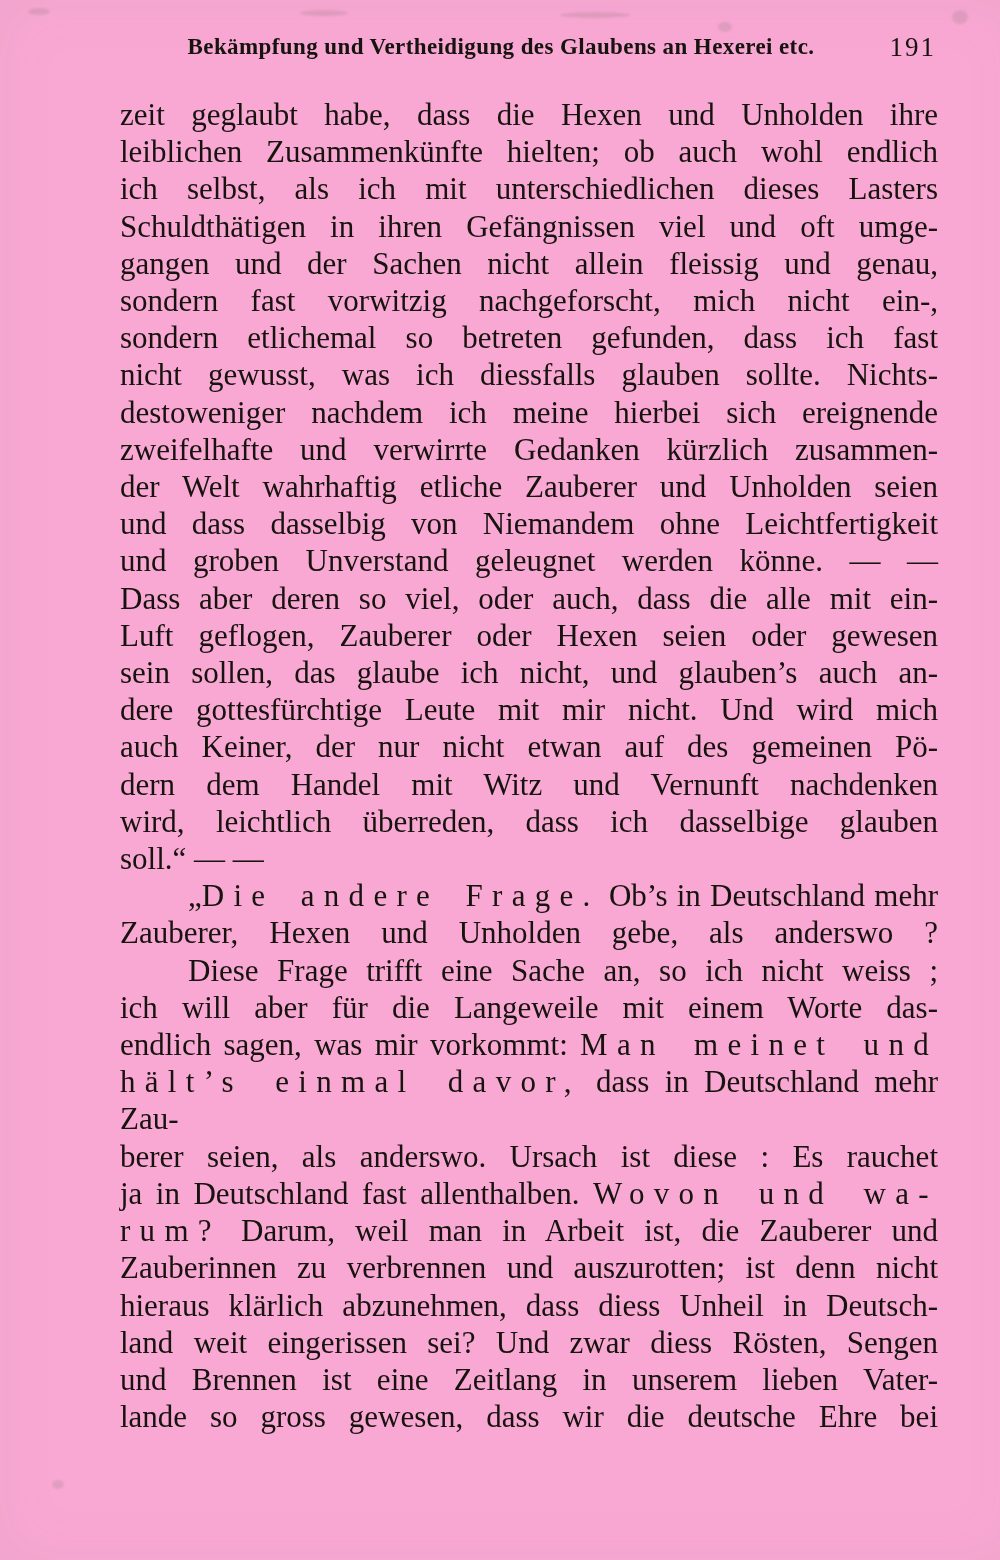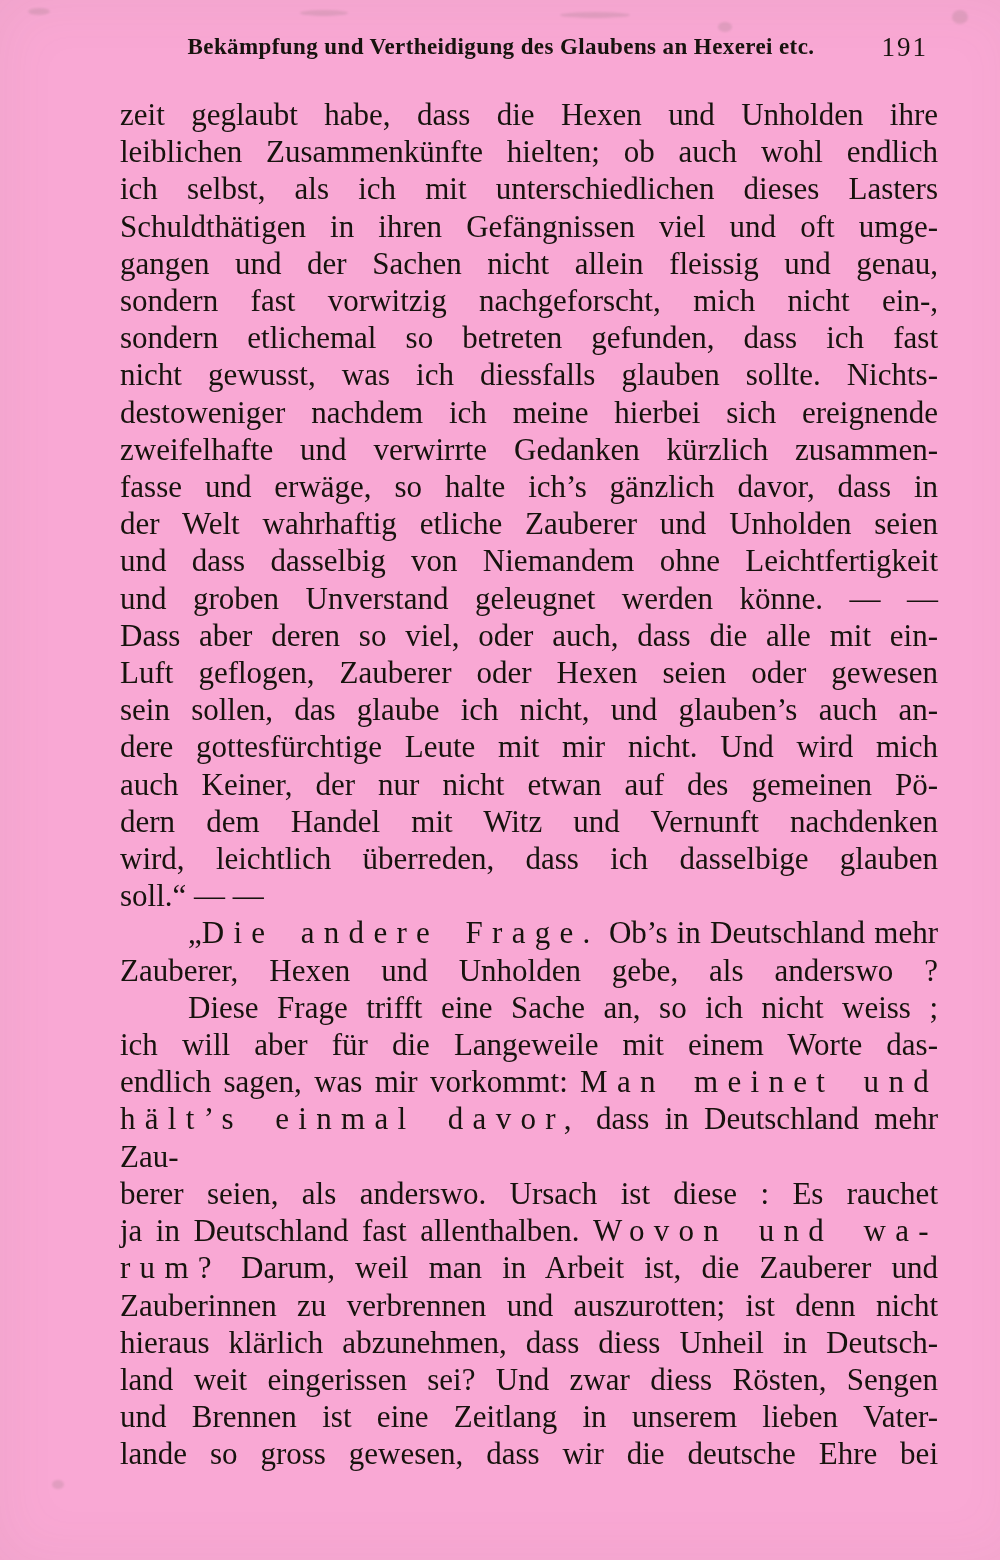--- a/index.html
+++ b/index.html
@@ -23,21 +23,21 @@
   .header-title {
     display: block;
     text-align: center;
     font-size: 23px;
     font-weight: bold;
     letter-spacing: 0.4px;
     padding-right: 60px;
   }
   .page-number {
     position: absolute;
-    right: 14px;
+    right: 6px;
     top: -2px;
     font-size: 27px;
     font-weight: normal;
     letter-spacing: 2px;
   }
   .body-text {
     margin: 28px 82px 0 100px;
     font-size: 31px;
     line-height: 37.2px;
   }
@@ -80,21 +80,20 @@
       <div class="line just"><span>zeit geglaubt habe, dass die Hexen und Unholden ihre</span></div>
       <div class="line just"><span>leiblichen Zusammenkünfte hielten; ob auch wohl endlich</span></div>
       <div class="line just"><span>ich selbst, als ich mit unterschiedlichen dieses Lasters</span></div>
       <div class="line just"><span>Schuldthätigen in ihren Gefängnissen viel und oft umge-</span></div>
       <div class="line just"><span>gangen und der Sachen nicht allein fleissig und genau,</span></div>
       <div class="line just"><span>sondern fast vorwitzig nachgeforscht, mich nicht ein-,</span></div>
       <div class="line just"><span>sondern etlichemal so betreten gefunden, dass ich fast</span></div>
       <div class="line just"><span>nicht gewusst, was ich diessfalls glauben sollte.  Nichts-</span></div>
       <div class="line just"><span>destoweniger nachdem ich meine hierbei sich ereignende</span></div>
       <div class="line just"><span>zweifelhafte und verwirrte Gedanken kürzlich zusammen-</span></div>
-      <div class="line just"><span>fasse und erwäge, so halte ich’s gänzlich davor, dass in</span></div>
       <div class="line just"><span>der Welt wahrhaftig etliche Zauberer und Unholden seien</span></div>
       <div class="line just"><span>und dass dasselbig von Niemandem ohne Leichtfertigkeit</span></div>
       <div class="line just"><span>und groben Unverstand geleugnet werden könne. — —</span></div>
       <div class="line just"><span>Dass aber deren so viel, oder auch, dass die alle mit ein-</span></div>
       <div class="line just"><span>Luft geflogen, Zauberer oder Hexen seien oder gewesen</span></div>
       <div class="line just"><span>sein sollen, das glaube ich nicht, und glauben’s auch an-</span></div>
       <div class="line just"><span>dere gottesfürchtige Leute mit mir nicht.  Und wird mich</span></div>
       <div class="line just"><span>auch Keiner, der nur nicht etwan auf des gemeinen Pö-</span></div>
       <div class="line just"><span>dern dem Handel mit Witz und Vernunft nachdenken</span></div>
       <div class="line just"><span>wird, leichtlich überreden, dass ich dasselbige glauben</span></div>

